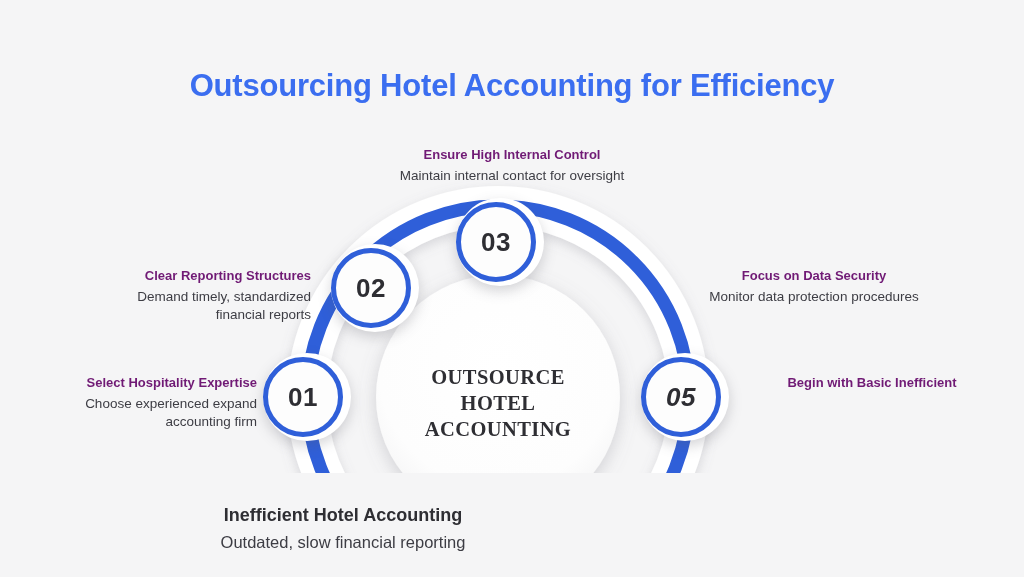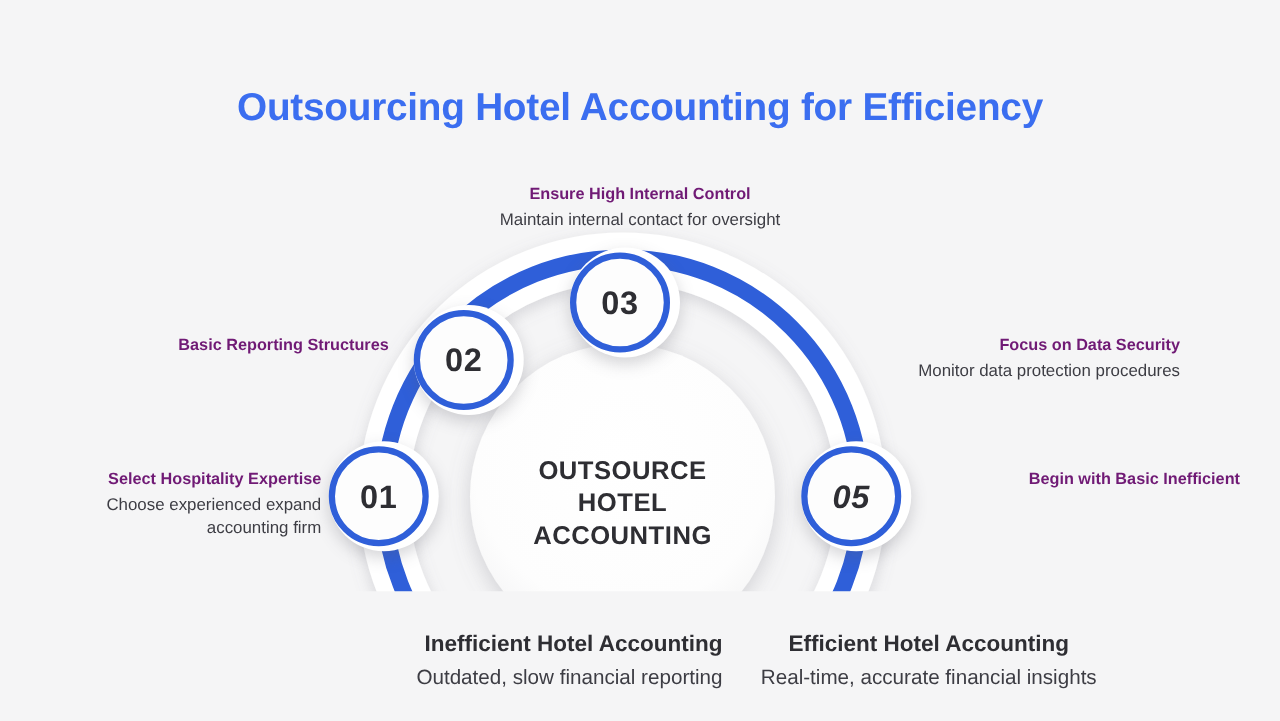--- a/index.html
+++ b/index.html
@@ -83,38 +83,39 @@
     position: absolute;
     left: 393px;
     top: 348px;
     width: 210px;
     text-align: center;
     font-size: 20.5px;
     font-weight: bold;
     color: #2e2e33;
     line-height: 26px;
     letter-spacing: 0.4px;
+    font-family: Liberation Serif, serif;
   }
 
   
   .callout { position: absolute; }
   .callout .hd {
     font-size: 13px;
     font-weight: bold;
     color: #701a75;
     line-height: 19px;
     margin-bottom: 3px;
   }
   .callout .sb {
     font-size: 13.5px;
     color: #3d3d44;
     line-height: 18px;
   }
   .callout.right-align { text-align: right; }
-  .callout.left-align { text-align: right; }
+  .callout.left-align { text-align: center; }
 
   #callout-01 { left: 22px; top: 357px; width: 235px; }
   #callout-02 { left: 85px; top: 250px; width: 226px; }
   #callout-03 { left: 344px; top: 129px; width: 336px; text-align: center; }
   #callout-04 { left: 684px; top: 250px; width: 260px; }
   #callout-05 { left: 752px; top: 357px; width: 240px; }
 
   
   .bottom-caption { position: absolute; }
   .bottom-caption .bhd {
@@ -122,21 +123,21 @@
     font-weight: bold;
     color: #2e2e33;
     line-height: 24px;
     margin-bottom: 4px;
   }
   .bottom-caption .bsb {
     font-size: 16.5px;
     color: #3d3d44;
     line-height: 22px;
   }
-  #caption-left  { left: 108px; top: 487px; width: 470px; text-align: right; }
+  #caption-left  { left: 108px; top: 487px; width: 470px; text-align: center; }
   #caption-right { left: 508px; top: 487px; width: 470px; text-align: center; }
 </style>
 </head>
 <body>
 
 <div id="canvas">
 
   <div class="title">Outsourcing Hotel Accounting for Efficiency</div>
 
   <svg class="arc-layer" viewBox="0 0 1024 577" width="1024" height="577">
@@ -193,21 +194,22 @@
       <span class="num">05</span>
     </div>
   </div>
 
   <div class="callout right-align" id="callout-01">
     <div class="hd">Select Hospitality Expertise</div>
     <div class="sb">Choose experienced expand accounting firm</div>
   </div>
 
   <div class="callout right-align" id="callout-02">
-    <div class="hd">Basic Reporting Structures</div>
+    <div class="hd">Clear Reporting Structures</div>
+    <div class="sb">Demand timely, standardized financial reports</div>
   </div>
 
   <div class="callout" id="callout-03">
     <div class="hd">Ensure High Internal Control</div>
     <div class="sb">Maintain internal contact for oversight</div>
   </div>
 
   <div class="callout left-align" id="callout-04">
     <div class="hd">Focus on Data Security</div>
     <div class="sb">Monitor data protection procedures</div>
@@ -215,18 +217,14 @@
 
   <div class="callout left-align" id="callout-05">
     <div class="hd">Begin with Basic Inefficient</div>
   </div>
 
   <div class="bottom-caption" id="caption-left">
     <div class="bhd">Inefficient Hotel Accounting</div>
     <div class="bsb">Outdated, slow financial reporting</div>
   </div>
 
-  <div class="bottom-caption" id="caption-right">
-    <div class="bhd">Efficient Hotel Accounting</div>
-    <div class="bsb">Real-time, accurate financial insights</div>
-  </div>
 
 </div>
 
 </body></html>

